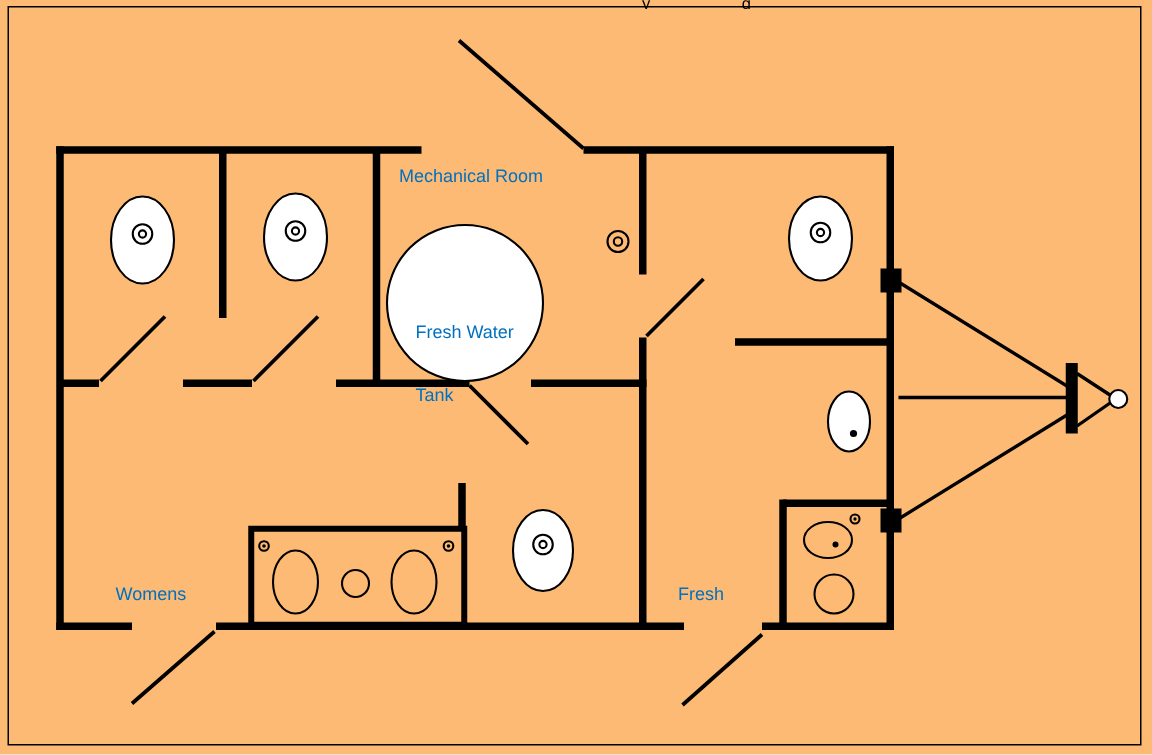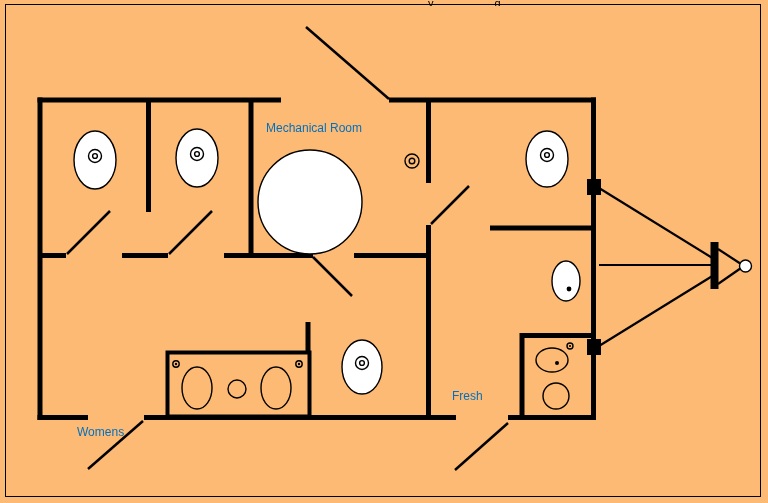--- a/index.html
+++ b/index.html
@@ -142,20 +142,24 @@
       <g>
         <ellipse class="fixn" cx="552" cy="360" rx="16" ry="12"></ellipse>
         <circle class="solid" cx="557" cy="363" r="2"></circle>
         <circle class="fixn" cx="570" cy="346" r="3"></circle>
         <circle class="solid" cx="570" cy="346" r="1.1"></circle>
         <circle class="fixn" cx="556" cy="396" r="13"></circle>
       </g>
     </g>
   </svg>
 
-  <div class="label" style="left:266px; top:121px;text-align:center;">Mechanical Room</div>
+  <div class="label" style="left:266px; top:110px;text-align:center;">Mechanical Room</div>
 
+  <div class="label" style="left:277px; top:186px;">
+    <span style="display:block;">Fresh Water</span>
+    <span style="display:block;">Tank</span>
+  </div>
 
-  <div class="label" style="left:77px; top:389px;margin-top:36px;">Womens</div>
+  <div class="label" style="left:77px; top:389px;">Womens</div>
 
   <div class="label" style="left:452px; top:389px;">Fresh</div>
 
 </div>
 
 </body></html>

